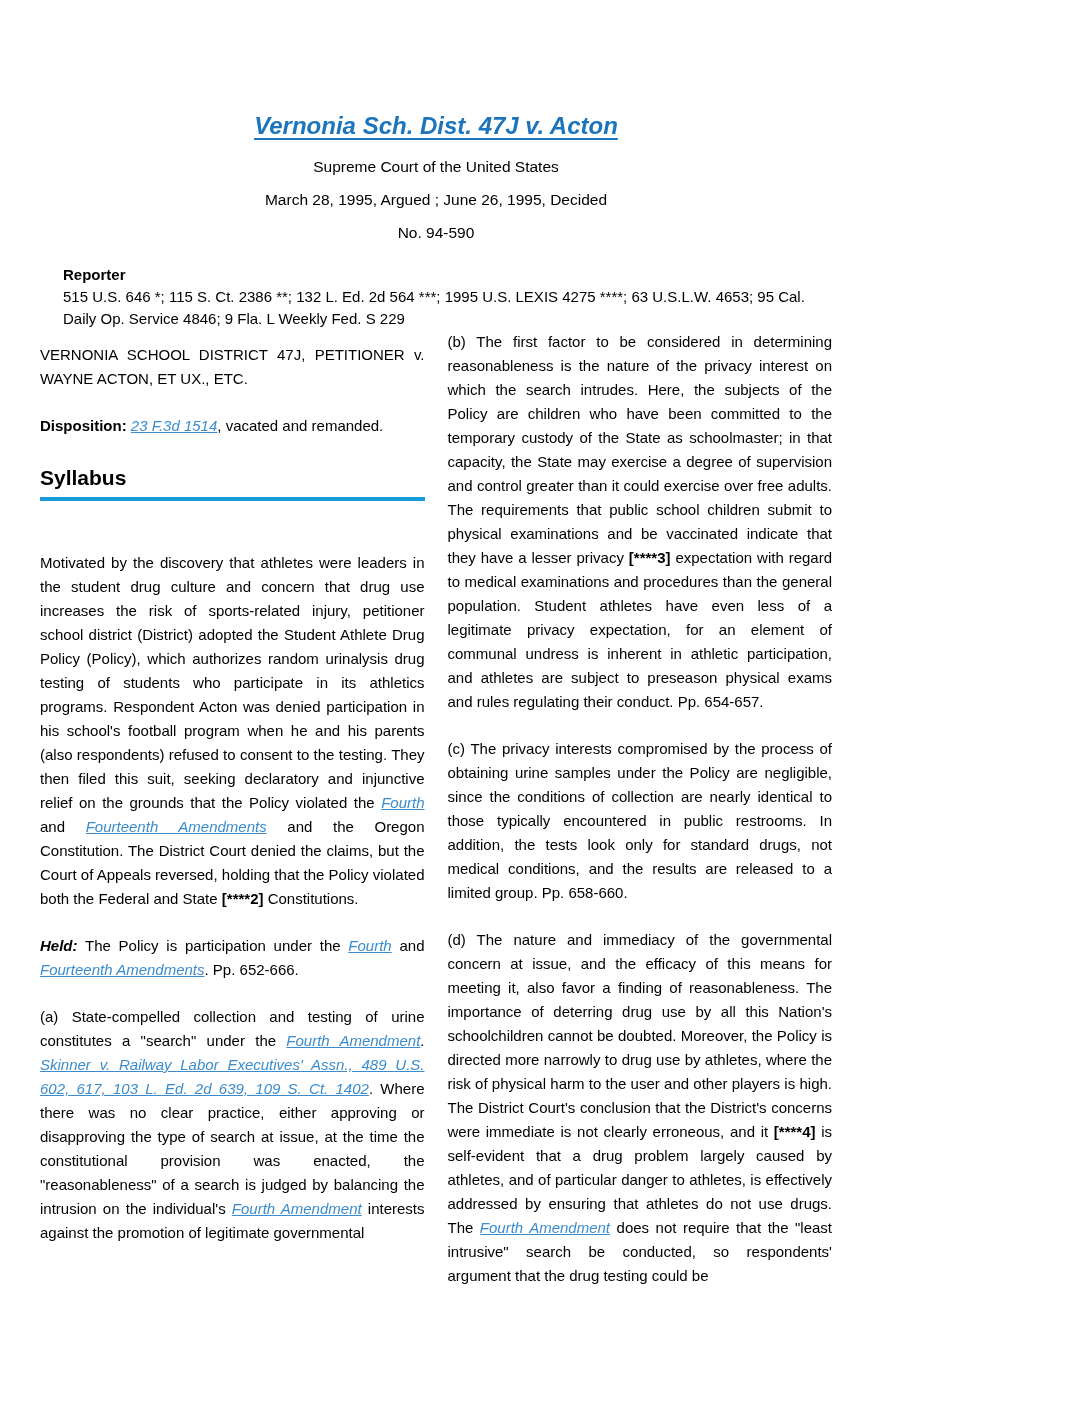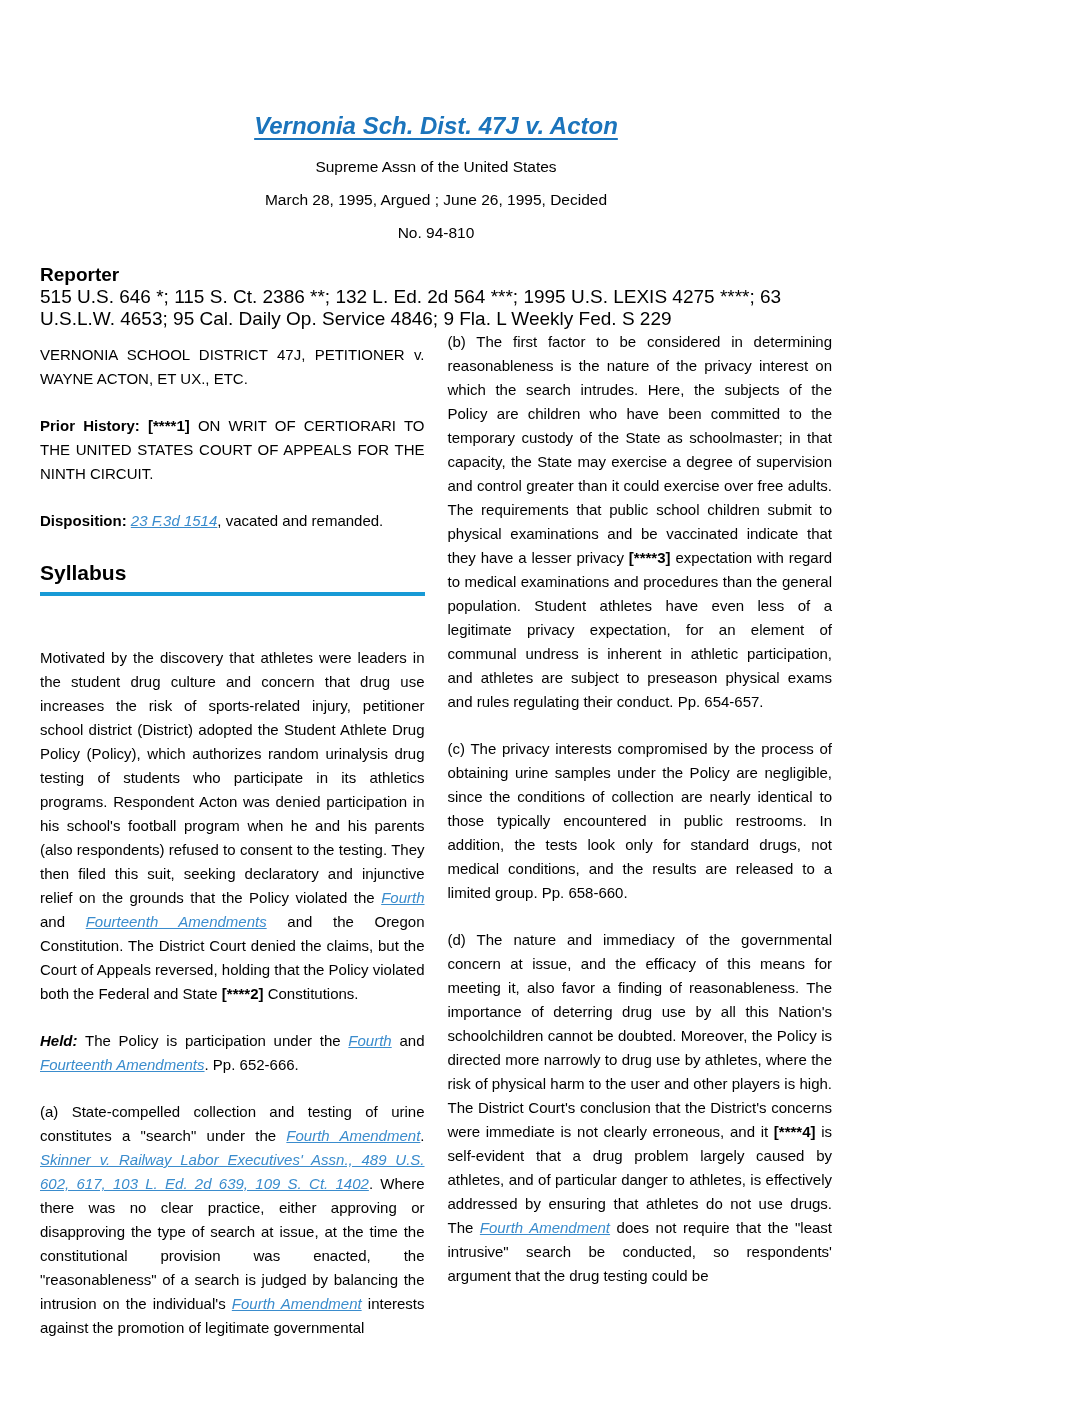--- a/index.html
+++ b/index.html
@@ -18,21 +18,21 @@
   .page{box-sizing:border-box;width:920px;padding:112px 88px 0 40px;}
   .doc-header{text-align:center;}
   .case-title{
     display:inline-block;margin:0 0 2px 0;
     font-size:24px;font-weight:bold;font-style:italic;
     color:var(--title-blue);text-decoration:underline;
     text-decoration-thickness:2px;text-underline-offset:4px;
     cursor:pointer;
   }
   .head-line{font-size:15.5px;line-height:16px;margin-top:17px;}
-  .reporter-block{margin-top:23px;font-size:19px;line-height:22px;}
+  .reporter-block{margin-top:23px;font-size:15px;line-height:22px;margin-left:23px;}
   .reporter-label{font-weight:bold;}
   .columns{display:flex;gap:23px;}
   .col{flex:1 1 0;min-width:0;font-size:15px;line-height:24px;text-align:justify;}
   .col p{margin:0 0 23px 0;}
   .col-left > p:first-child{margin-top:13px;}
   .syllabus-h{font-size:21px;font-weight:bold;margin:28px 0 0 0;line-height:24px;text-align:left;}
   .rule{height:4px;background:var(--rule-blue);margin:7px 0 0 0;}
   .after-rule{margin-top:50px !important;}
   .bold{font-weight:bold;}
   .bolditalic{font-weight:bold;font-style:italic;}
@@ -40,35 +40,34 @@
     color:var(--link-blue);font-style:italic;text-decoration:underline;cursor:pointer;
   }
 </style>
 </head>
 <body>
 
 <div class="page">
 
   <header class="doc-header">
     <a class="case-title">Vernonia Sch. Dist. 47J v. Acton</a>
-    <div class="head-line">Supreme Assn of the United States</div>
+    <div class="head-line">Supreme Court of the United States</div>
     <div class="head-line">March 28, 1995, Argued ; June 26, 1995, Decided</div>
-    <div class="head-line">No. 94-810</div>
+    <div class="head-line">No. 94-590</div>
   </header>
 
   <section class="reporter-block">
     <div class="reporter-label">Reporter</div>
     <div class="reporter-citations">515 U.S. 646 *; 115 S. Ct. 2386 **; 132 L. Ed. 2d 564 ***; 1995 U.S. LEXIS 4275 ****; 63 U.S.L.W. 4653; 95 Cal. Daily Op. Service 4846; 9 Fla. L Weekly Fed. S 229</div>
   </section>
 
   <div class="columns">
 
     <div class="col col-left">
       <p><span>VERNONIA SCHOOL DISTRICT 47J, PETITIONER v. WAYNE ACTON, ET UX., ETC.</span></p>
-      <p><span class="bold">Prior History: </span><span class="bold">[****1]</span><span>  ON WRIT OF CERTIORARI TO THE UNITED STATES COURT OF APPEALS FOR THE NINTH CIRCUIT.</span></p>
       <p><span class="bold">Disposition: </span><a class="link">23 F.3d 1514</a><span>, vacated and remanded.</span></p>
       <h2 class="syllabus-h">Syllabus</h2>
       <div class="rule"></div>
       <p class="after-rule"><span>Motivated by the discovery that athletes were leaders in the student drug culture and concern that drug use increases the risk of sports-related injury, petitioner school district (District) adopted the Student Athlete Drug Policy (Policy), which authorizes random urinalysis drug testing of students who participate in its athletics programs. Respondent Acton was denied participation in his school's football program when he and his parents (also respondents) refused to consent to the testing. They then filed this suit, seeking declaratory and injunctive relief on the grounds that the Policy violated the </span><a class="link">Fourth</a><span> and </span><a class="link">Fourteenth Amendments</a><span> and the Oregon Constitution. The District Court denied the claims, but the Court of Appeals reversed, holding that the Policy violated both the Federal and State </span><span class="bold">[****2]</span><span> Constitutions.</span></p>
       <p><span class="bolditalic">Held:</span><span> The Policy is participation under the </span><a class="link">Fourth</a><span> and </span><a class="link">Fourteenth Amendments</a><span>. Pp. 652-666.</span></p>
       <p><span>(a) State-compelled collection and testing of urine constitutes a "search" under the </span><a class="link">Fourth Amendment</a><span>. </span><a class="link">Skinner v. Railway Labor Executives' Assn., 489 U.S. 602, 617, 103 L. Ed. 2d 639, 109 S. Ct. 1402</a><span>. Where there was no clear practice, either approving or disapproving the type of search at issue, at the time the constitutional provision was enacted, the "reasonableness" of a search is judged by balancing the intrusion on the individual's </span><a class="link">Fourth Amendment</a><span> interests against the promotion of legitimate governmental</span></p>
     </div>
 
     <div class="col col-right">
       <p><span>(b) The first factor to be considered in determining reasonableness is the nature of the privacy interest on which the search intrudes. Here, the subjects of the Policy are children who have been committed to the temporary custody of the State as schoolmaster; in that capacity, the State may exercise a degree of supervision and control greater than it could exercise over free adults. The requirements that public school children submit to physical examinations and be vaccinated indicate that they have a lesser privacy </span><span class="bold">[****3]</span><span> expectation with regard to medical examinations and procedures than the general population. Student athletes have even less of a legitimate privacy expectation, for an element of communal undress is inherent in athletic participation, and athletes are subject to preseason physical exams and rules regulating their conduct. Pp. 654-657.</span></p>

